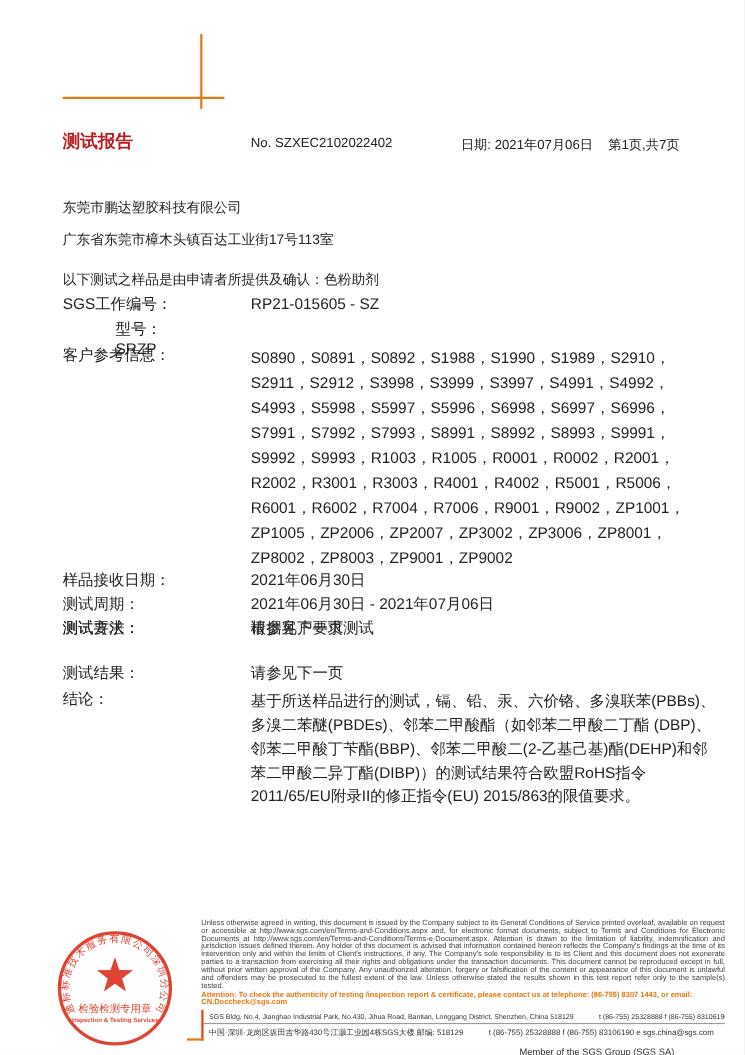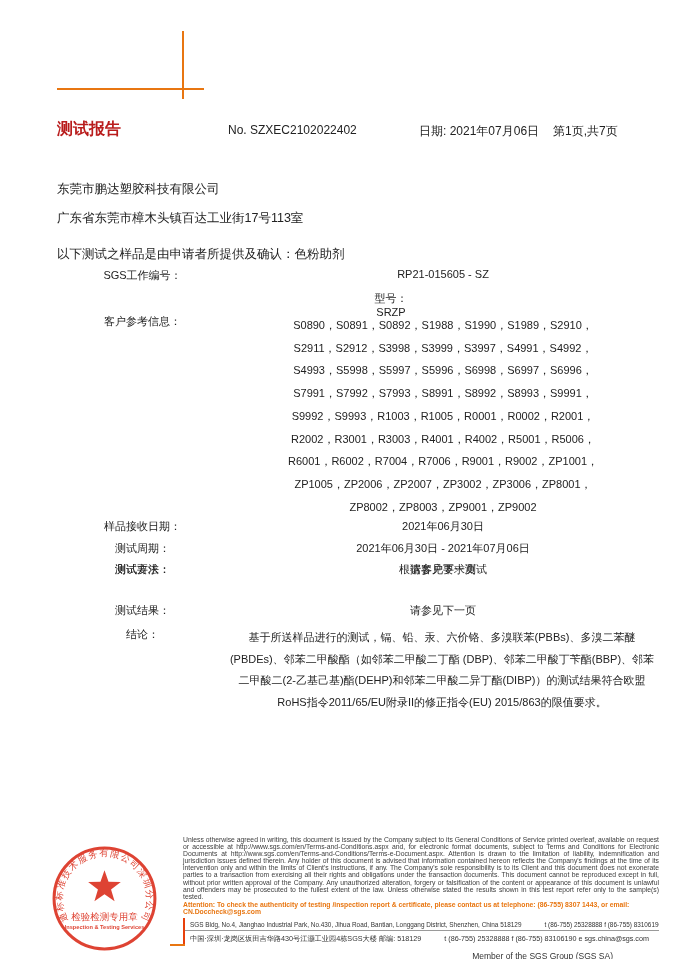--- a/index.html
+++ b/index.html
@@ -20,21 +20,21 @@
   
   .hdr-title{position:absolute;left:57px;top:119px;font-size:16px;font-weight:bold;color:#b91c1c;}
   .hdr-no{position:absolute;left:228px;top:123px;font-size:12px;}
   .hdr-date{position:absolute;left:419px;top:123px;font-size:12px;}
   .hdr-page{position:absolute;left:553px;top:123px;font-size:12px;}
   
   .applicant-name{position:absolute;left:57px;top:155px;font-size:12.5px;margin-top:26px;}
   .applicant-address{position:absolute;left:57px;top:178px;font-size:12.5px;margin-top:32px;}
   .sample-statement{position:absolute;left:57px;top:246px;font-size:12.5px;}
   
-  .row{position:absolute;left:57px;font-size:11px;text-align:center;}
+  .row{position:absolute;left:57px;font-size:14px;}
   .row .lbl{display:inline-block;width:171px;vertical-align:top;}
   .row .val{display:inline-block;width:430px;vertical-align:top;}
   .val-multi{white-space:pre-line;line-height:22.7px;}
   .r0{top:268px;} .r1{top:291px;margin-left:48px;} .r2{top:314px;}
   .r3{top:519px;} .r4{top:541px;} .r5{top:562px;}
   .r6{top:562px;} .r7{top:603px;} .r8{top:627px;}
   .r8 .val{line-height:21.5px;width:428px;}
   
   .footer-right{position:absolute;left:183px;top:836px;width:476px;}
   .legal{

